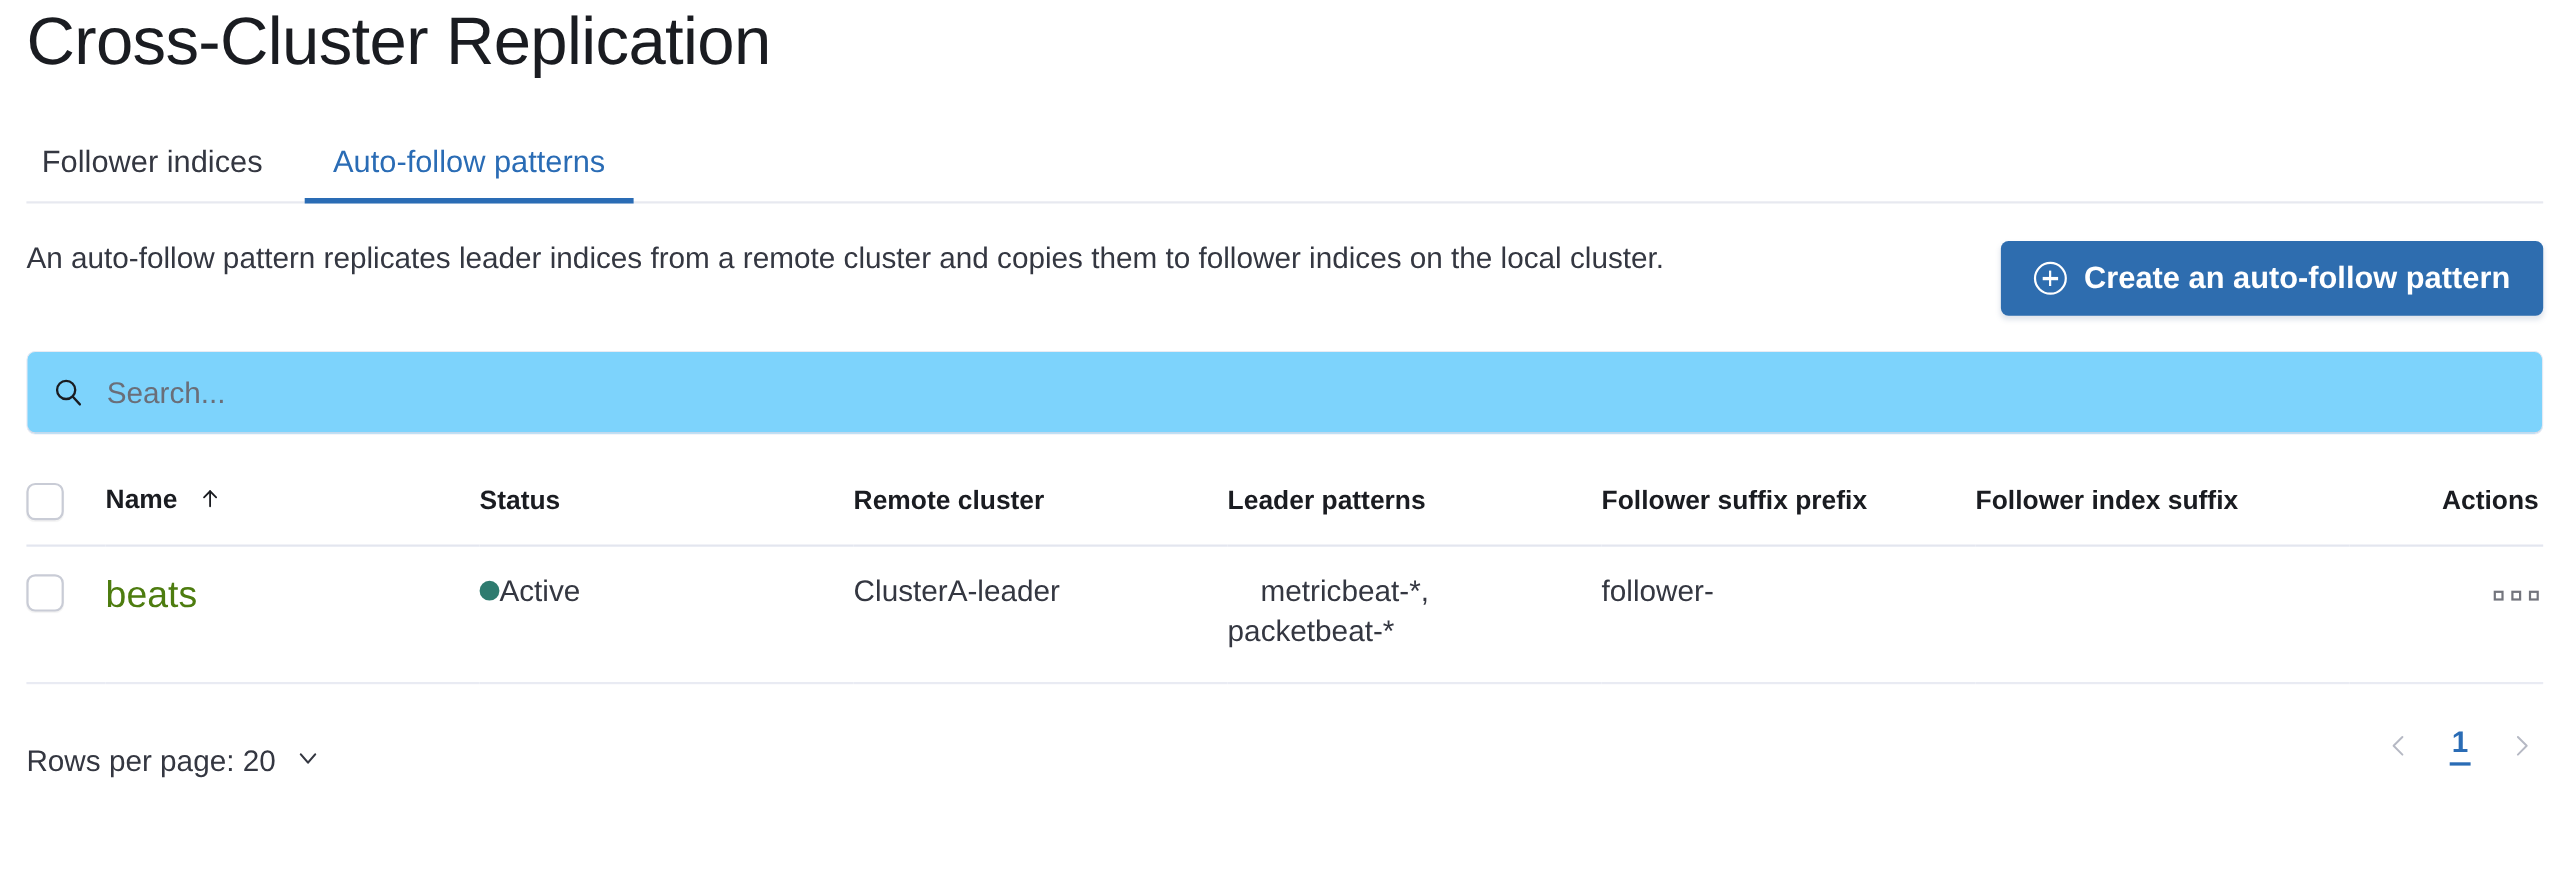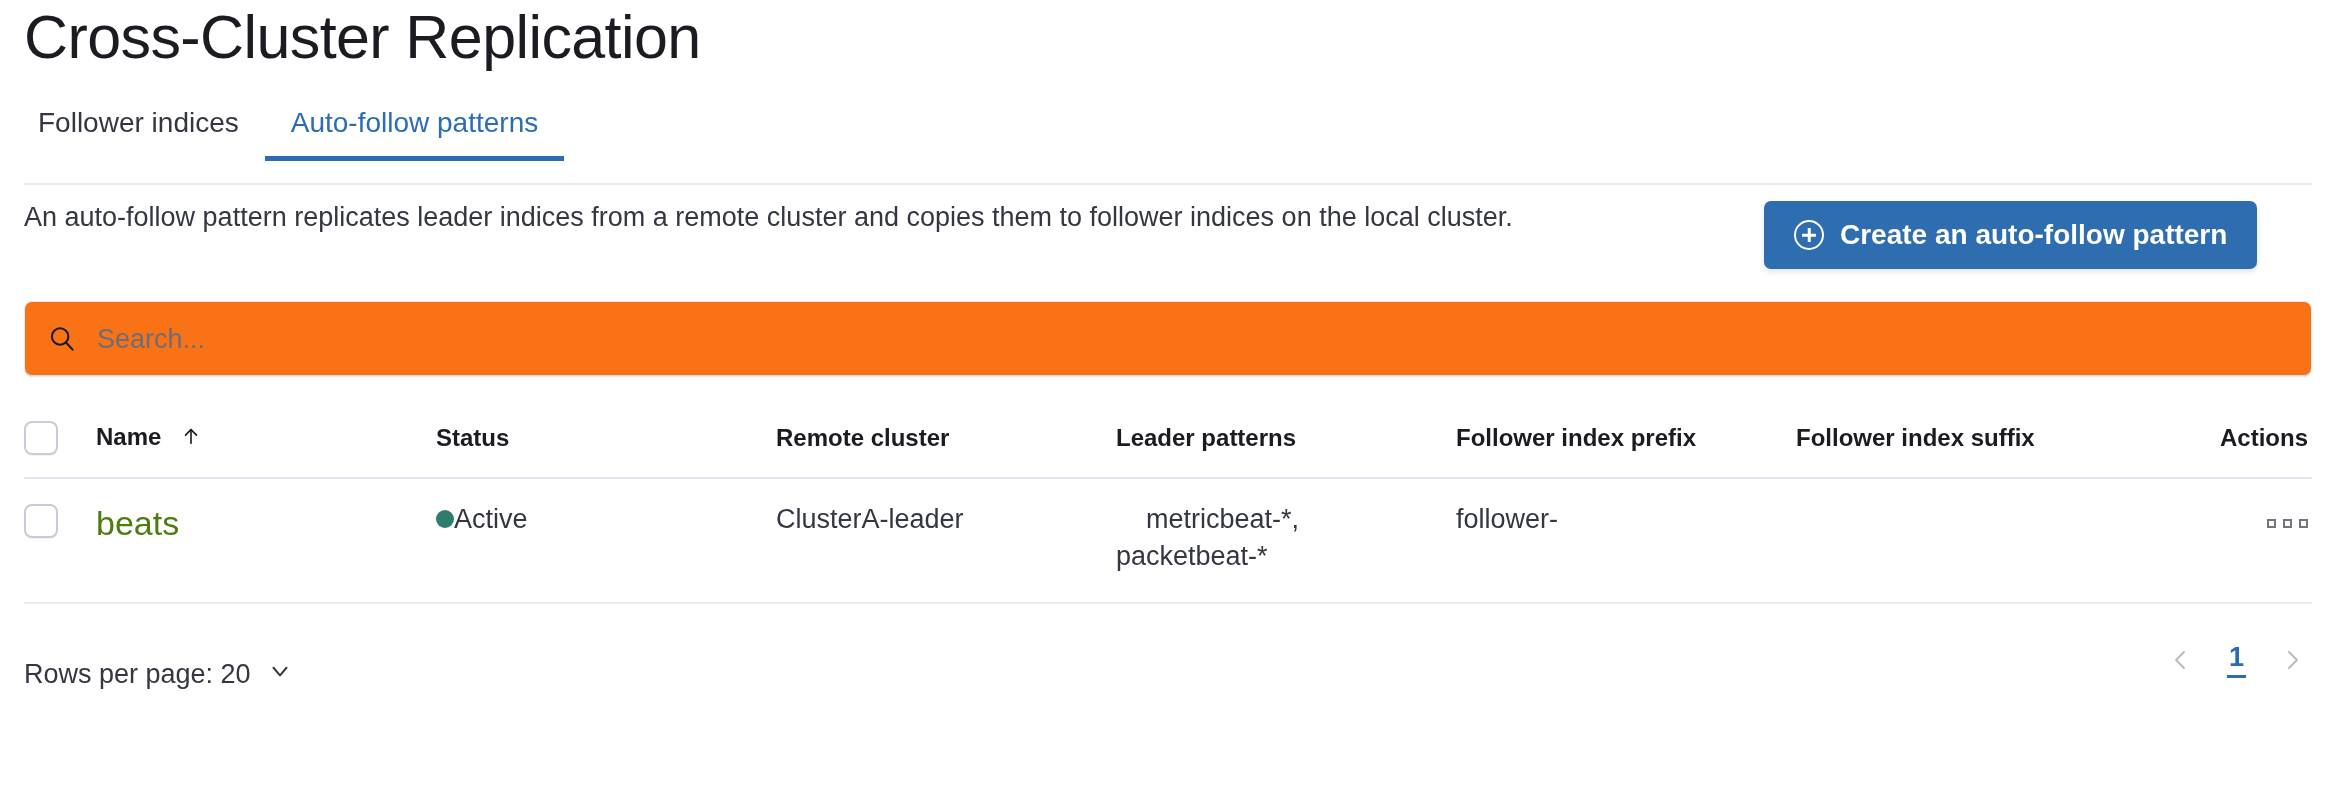--- a/index.html
+++ b/index.html
@@ -18,22 +18,22 @@
     font-weight: 400;
     color: #1a1c21;
     letter-spacing: -0.6px;
     padding-top: 4px;
     padding-left: 0px;
   }
 
   
   .tabs {
     display: flex;
-    align-items: flex-start;
-    gap: 0px;
+    align-items: flex-end;
+    gap: 12px;
     margin-top: 38px;
     border-bottom: 2px solid #e7e9f0;
     height: 76px;
   }
   .tab {
     font-size: 28px;
     color: #343741;
     padding: 0 26px 22px 26px;
     cursor: pointer;
     position: relative;
@@ -47,23 +47,23 @@
     position: absolute;
     left: 0; right: 0; bottom: -2px;
     height: 5px;
     background: #2a6cb5;
   }
 
   
   .desc-row {
     display: flex;
     align-items: flex-start;
-    justify-content: flex-start;
-    margin-top: 12px;
-    gap: 20px;
+    justify-content: space-between;
+    margin-top: 30px;
+    gap: 40px;
   }
   .desc-text {
     font-size: 27px;
     line-height: 1.52;
     color: #343741;
     max-width: 1720px;
     flex: 1;
   }
   .create-btn {
     flex: 0 0 auto;
@@ -96,21 +96,21 @@
     position: absolute;
     background: #ffffff;
   }
   .plus-circle::before { left: 50%; top: 6px; bottom: 6px; width: 2.5px; transform: translateX(-50%); }
   .plus-circle::after  { top: 50%; left: 6px; right: 6px; height: 2.5px; transform: translateY(-50%); }
 
   
   .search-wrap {
     margin-top: 32px;
     height: 76px;
-    background: #f97316;
+    background: #7dd3fc;
     border: 1px solid #e9ebf3;
     border-radius: 8px;
     display: flex;
     align-items: center;
     padding: 0 22px;
     box-shadow: inset 0 -1px 0 #d9dce8;
   }
   .search-icon { flex: 0 0 auto; margin-right: 20px; display: flex; align-items: center; }
   .search-input {
     border: none;
@@ -270,21 +270,21 @@
         <th class="col-status">
           <span>Status</span>
         </th>
         <th class="col-remote">
           <span>Remote cluster</span>
         </th>
         <th class="col-leader">
           <span>Leader patterns</span>
         </th>
         <th class="col-prefix">
-          <span>Follower index prefix</span>
+          <span>Follower suffix prefix</span>
         </th>
         <th class="col-suffix">
           <span>Follower index suffix</span>
         </th>
         <th class="col-actions">
           <span>Actions</span>
         </th>
       </tr>
     </thead>
     <tbody>

